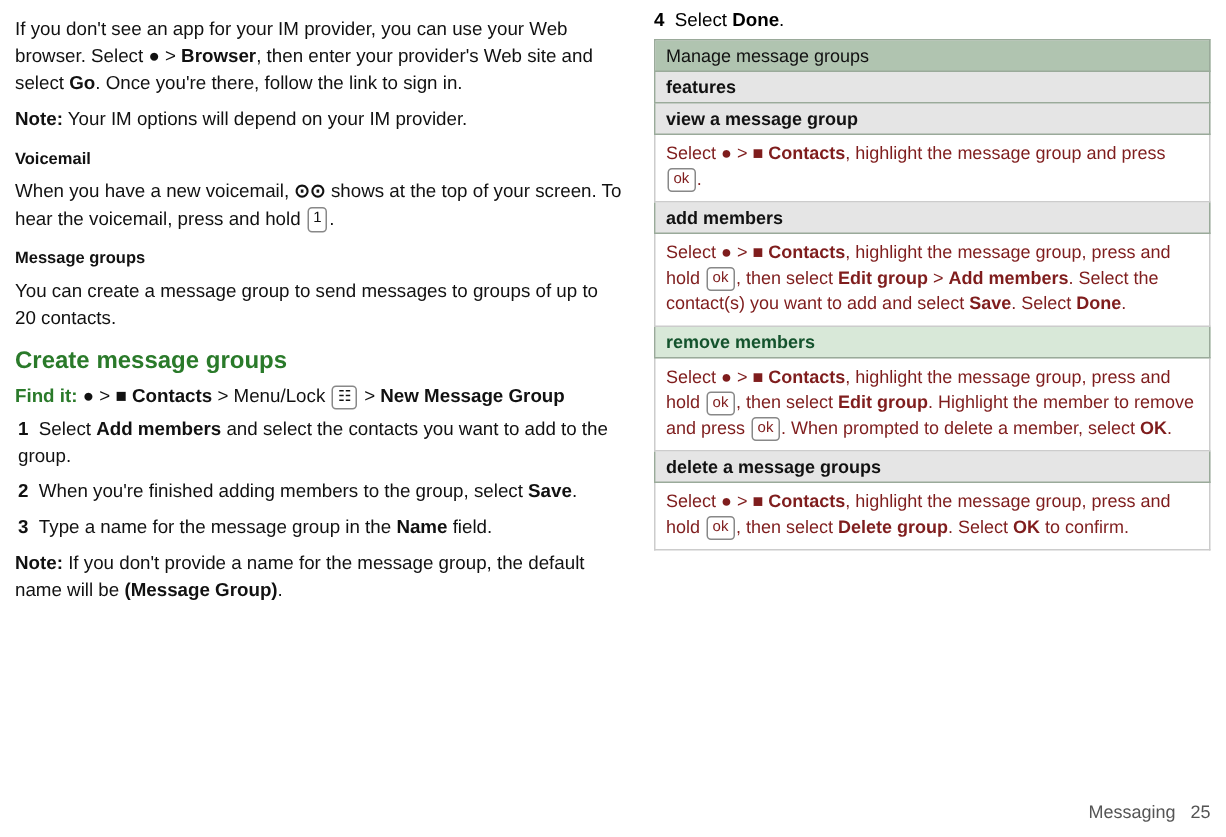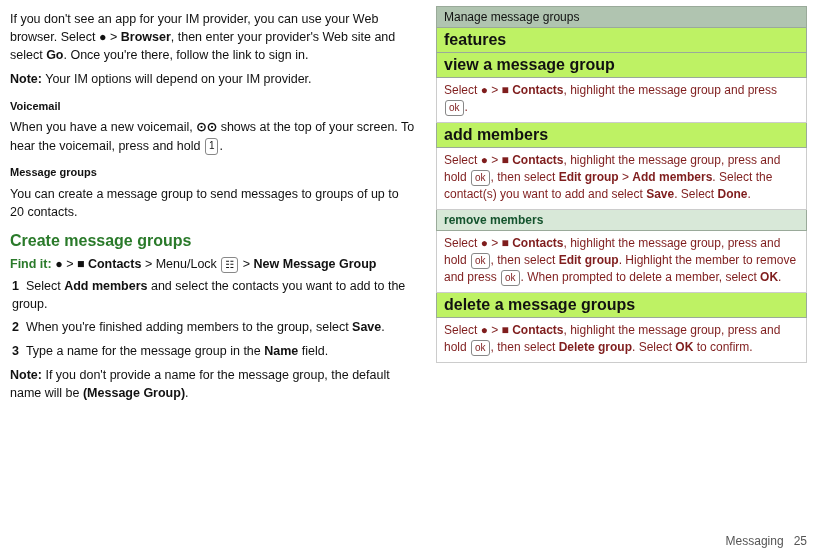--- a/index.html
+++ b/index.html
@@ -75,23 +75,23 @@
       font-size: 12px;
     }
     .msg-table .header-row td {
       background: #b0c4b0;
       padding: 3px 7px;
       font-size: 12px;
       color: #111;
       border: 1px solid #9aaa9a;
     }
     .msg-table .feature-row td {
-      background: #bef264;
+      background: #e5e5e5;
       padding: 3px 7px;
-      font-size: 16px;
+      font-size: 12px;
       font-weight: bold;
       color: #111;
       border: 1px solid #9aaa9a;
     }
     .msg-table .content-row td {
       background: #fff;
       padding: 4px 7px 6px 7px;
       font-size: 12px;
       line-height: 1.42;
       border: 1px solid #ccc;
@@ -157,20 +157,23 @@
       &nbsp;Type a name for the message group in the <span class="bold">Name</span> field.
     </li>
   </ol>
 
   <p style="margin-top:6px;">
     <span class="note-label">Note:</span> If you don't provide a name for the message group, the default name will be <span class="bold">(Message Group)</span>.
   </p>
 </div>
 
 <div class="right-col">
+  <p class="step-4">
+    <span class="step-num">4</span>&nbsp; Select <span class="bold">Done</span>.
+  </p>
 
   <table class="msg-table">
     <thead>
       <tr class="header-row">
         <td>Manage message groups</td>
       </tr>
       <tr class="feature-row">
         <td>features</td>
       </tr>
     </thead>

